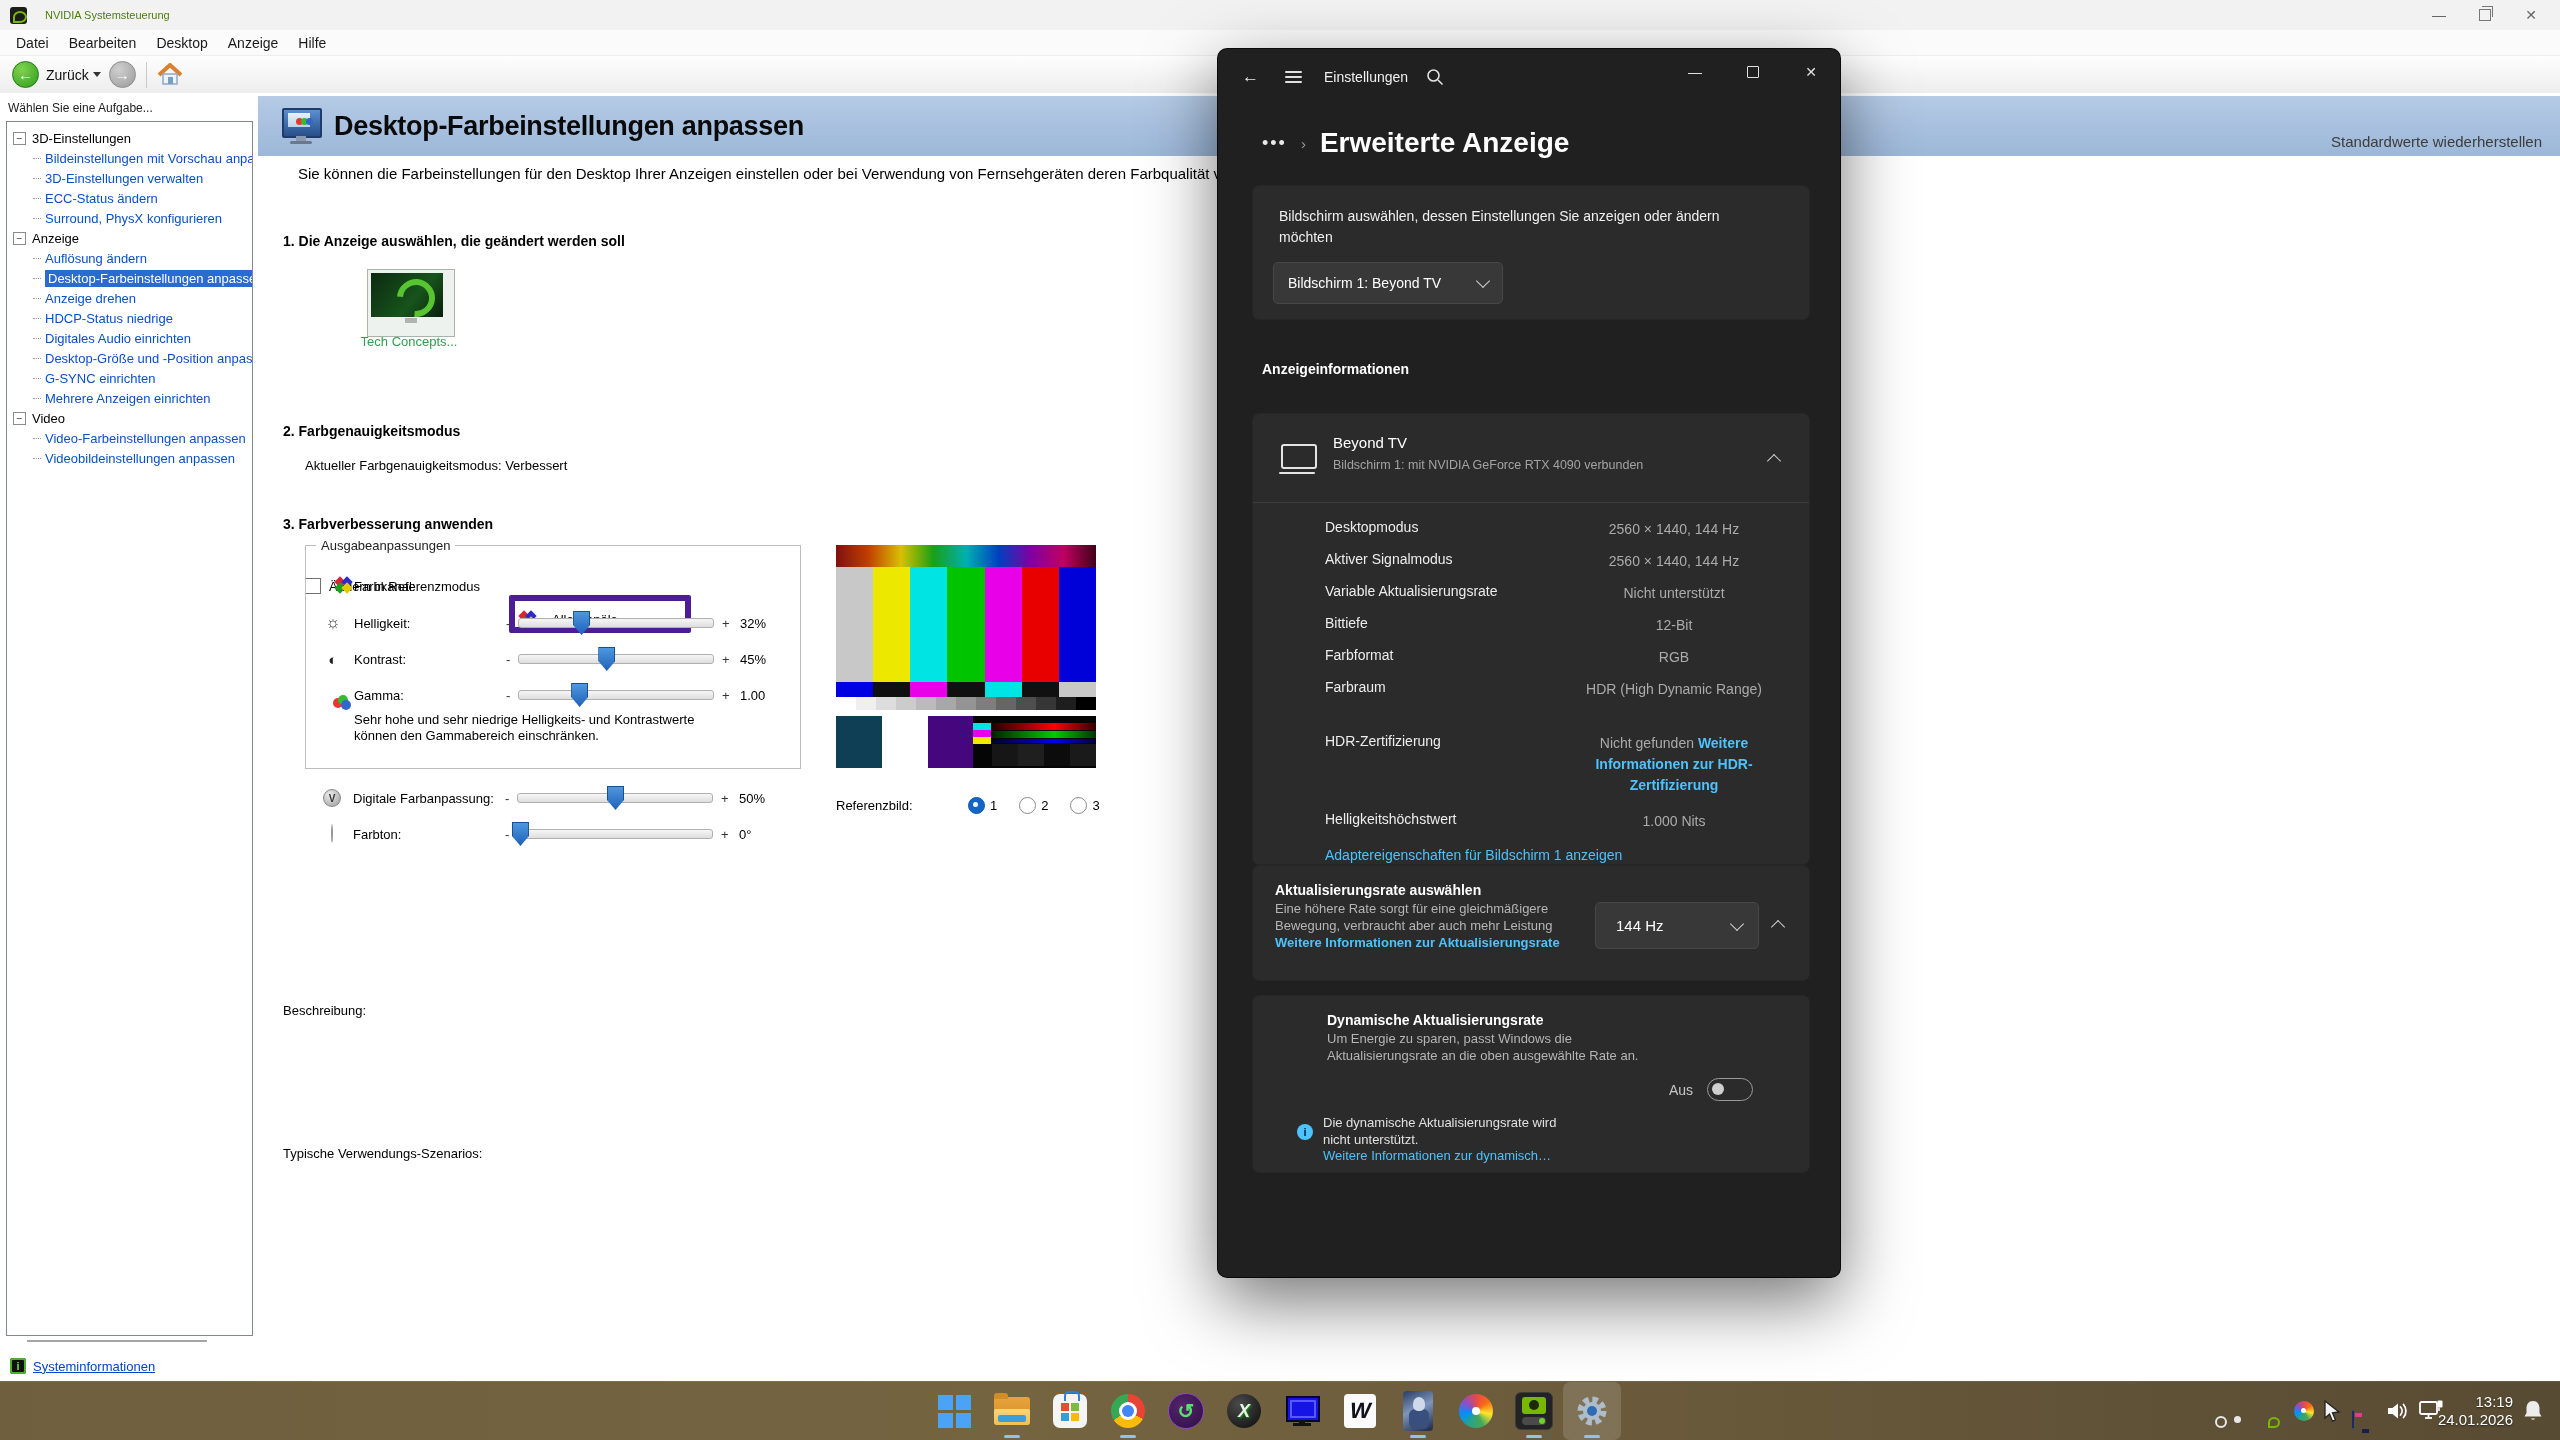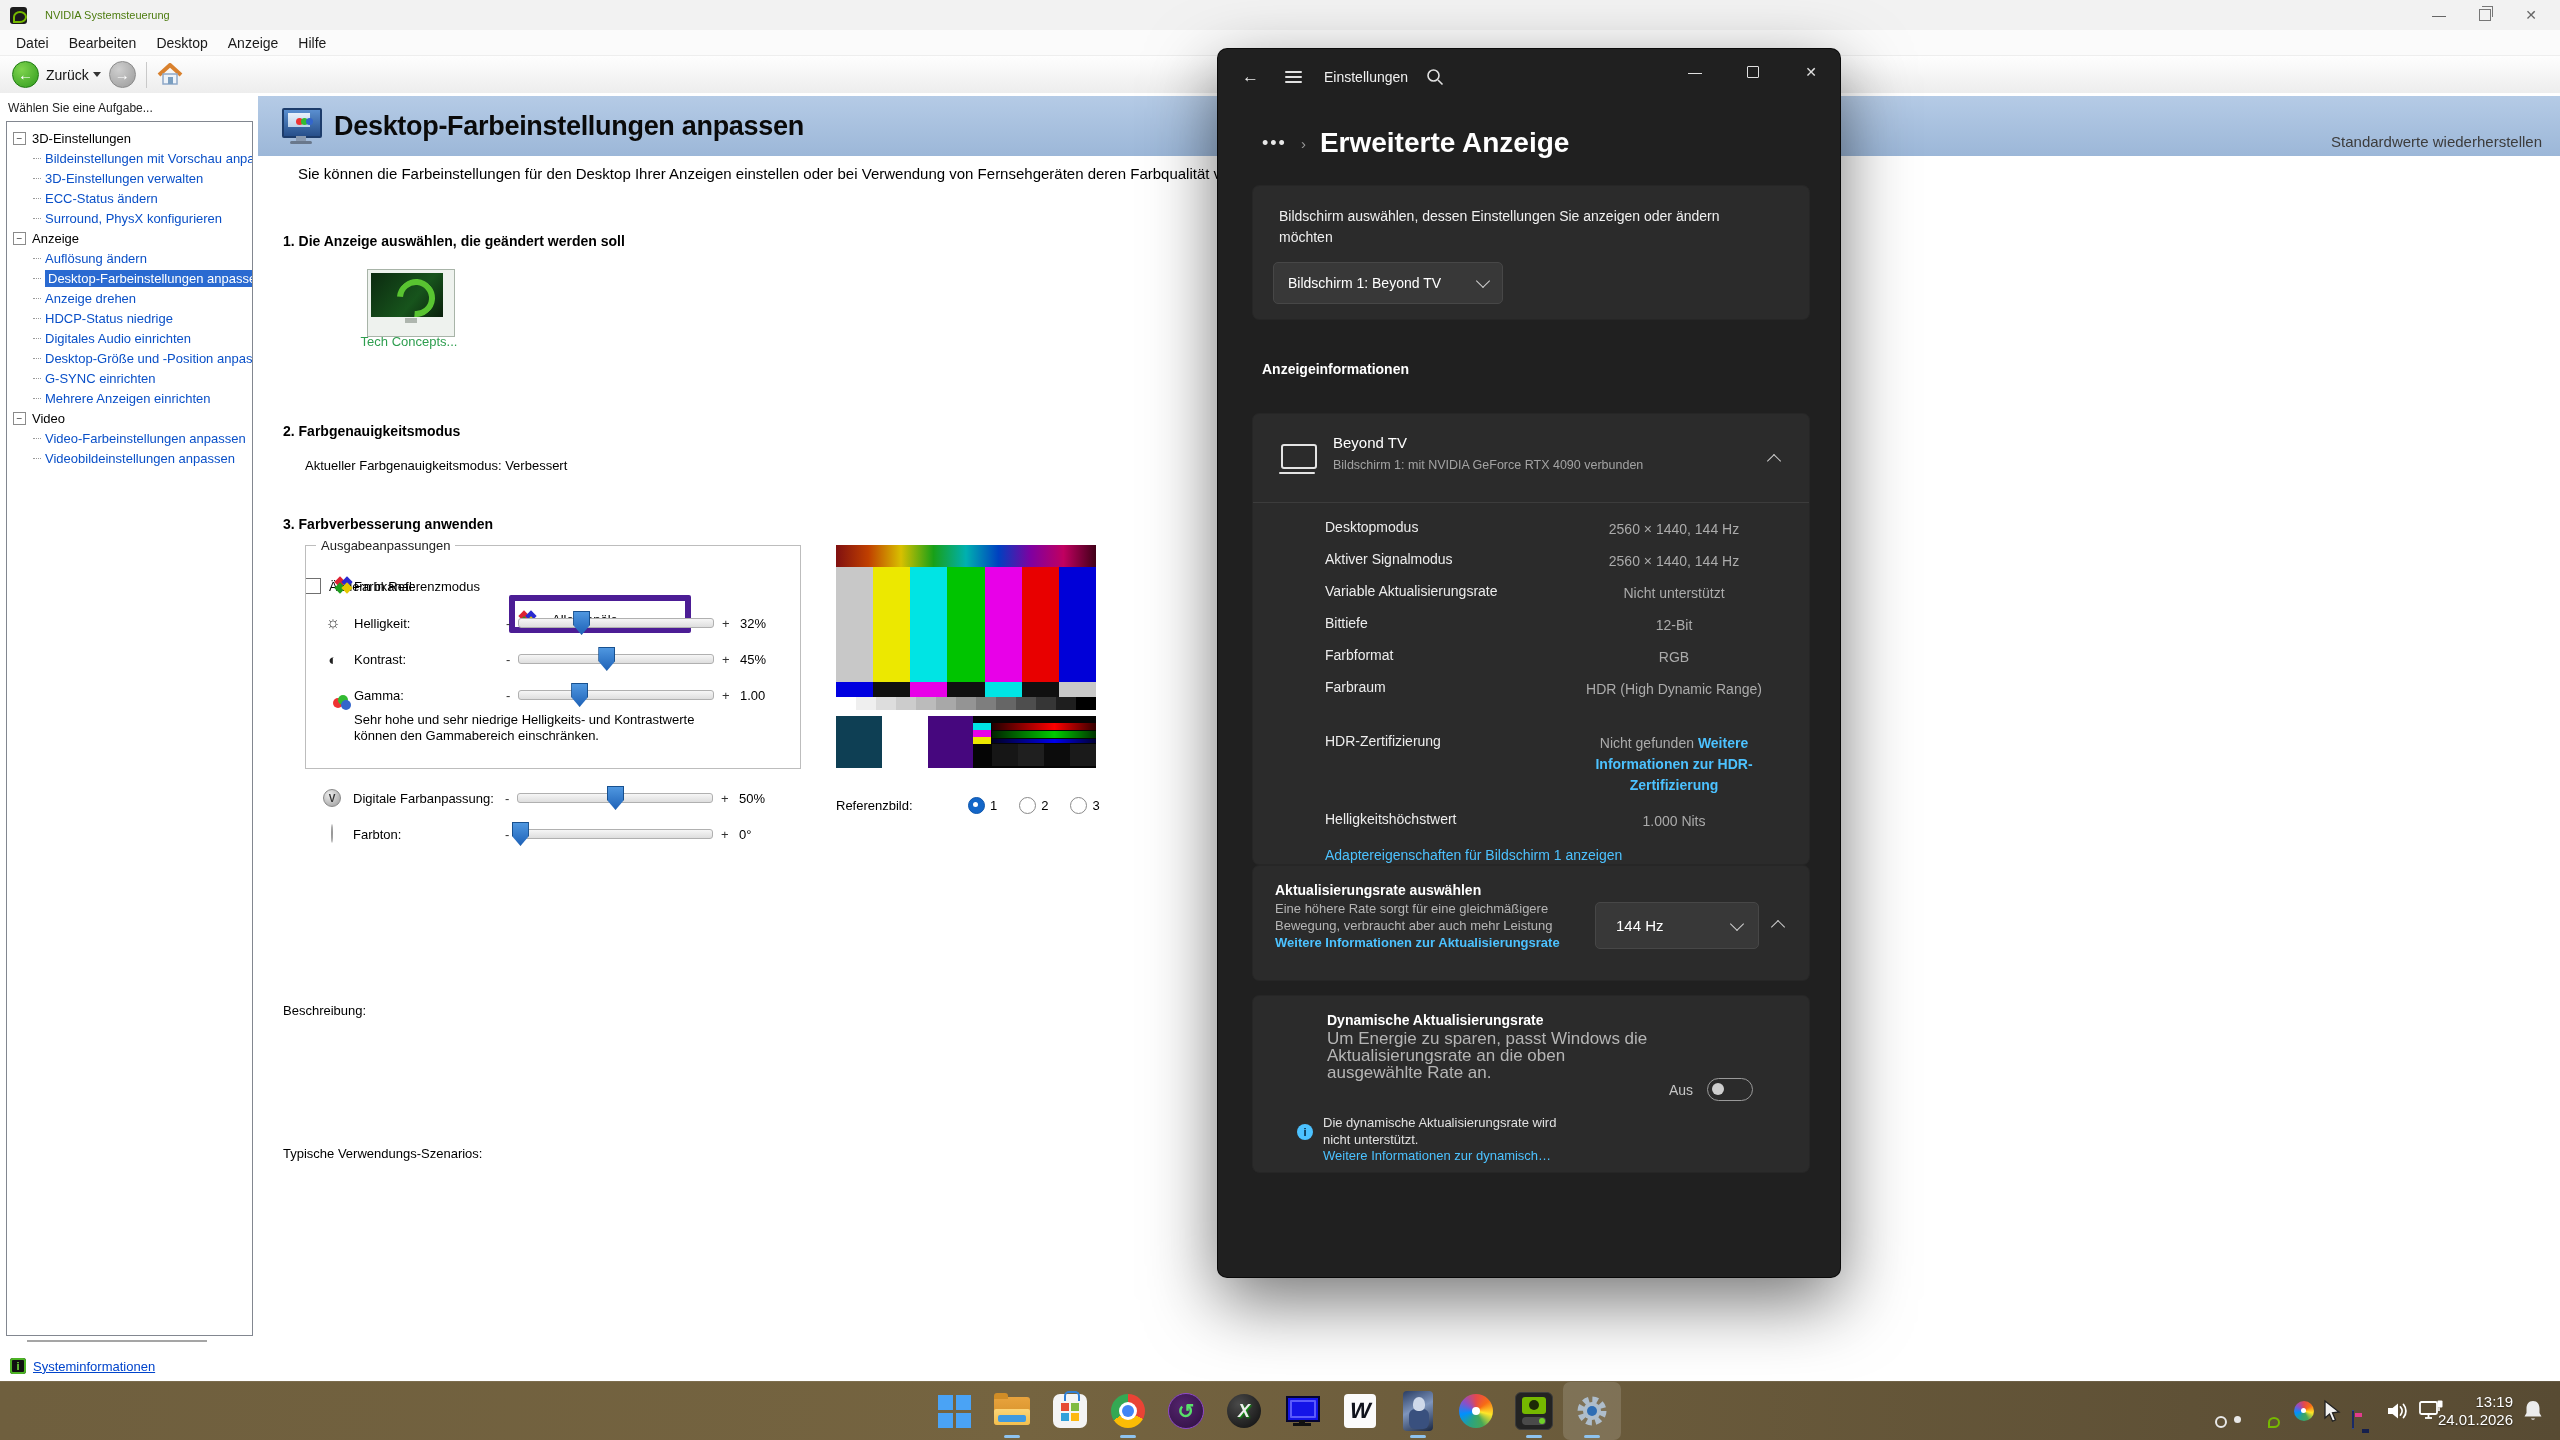--- a/index.html
+++ b/index.html
@@ -160,21 +160,21 @@
   .adapter{margin:10px 0 0 72px;font-size:14px;color:#4cc2ff;}
   .card3{top:816px;height:116px;}
   .c3-title{margin:16px 0 2px 22px;font-size:14px;font-weight:600;color:#fff;}
   .c3-desc{margin:0 0 0 22px;font-size:13px;color:#b5b5b5;line-height:17px;width:310px;}
   .c3-dd{position:absolute;left:342px;top:36px;width:162px;height:45px;background:#383838;border:1px solid #474747;border-radius:5px;display:flex;align-items:center;}
   .c3-dd span{margin-left:20px;font-size:15px;color:#fff;}
   .c3-dd .chev{margin-left:auto;margin-right:16px;}
   .c3-chev{position:absolute;right:26px;top:52px;}
   .card4{top:946px;height:178px;background:#2b2b2b;}
   .c4-title{margin:16px 0 2px 74px;font-size:14px;font-weight:600;color:#fff;}
-  .c4-desc{margin:0 0 0 74px;font-size:17px;color:#b5b5b5;line-height:17px;width:330px;}
+  .c4-desc{margin:0 0 0 74px;font-size:13px;color:#b5b5b5;line-height:17px;width:330px;}
   .c4-toggle{position:absolute;right:56px;top:82px;display:flex;align-items:center;}
   .c4-toggle .aus{font-size:14px;color:#c5c5c5;margin-right:14px;}
   .pill{width:44px;height:21px;border:1px solid #9a9a9a;border-radius:12px;position:relative;}
   .pill::after{content:"";position:absolute;left:4px;top:3.5px;width:12px;height:12px;border-radius:50%;background:#cfcfcf;}
   .c4-info{position:absolute;left:44px;top:118px;display:flex;}
   .info-ic{width:16px;height:16px;border-radius:50%;background:#4cc2ff;color:#002038;font-size:11px;font-weight:bold;display:flex;align-items:center;justify-content:center;margin:10px 10px 0 0;flex:0 0 auto;}
   .c4-info .txt{font-size:13px;color:#e0e0e0;line-height:17px;width:240px;}
   .c4-link{position:absolute;left:70px;top:152px;font-size:13px;color:#4cc2ff;white-space:nowrap;}
 
   

